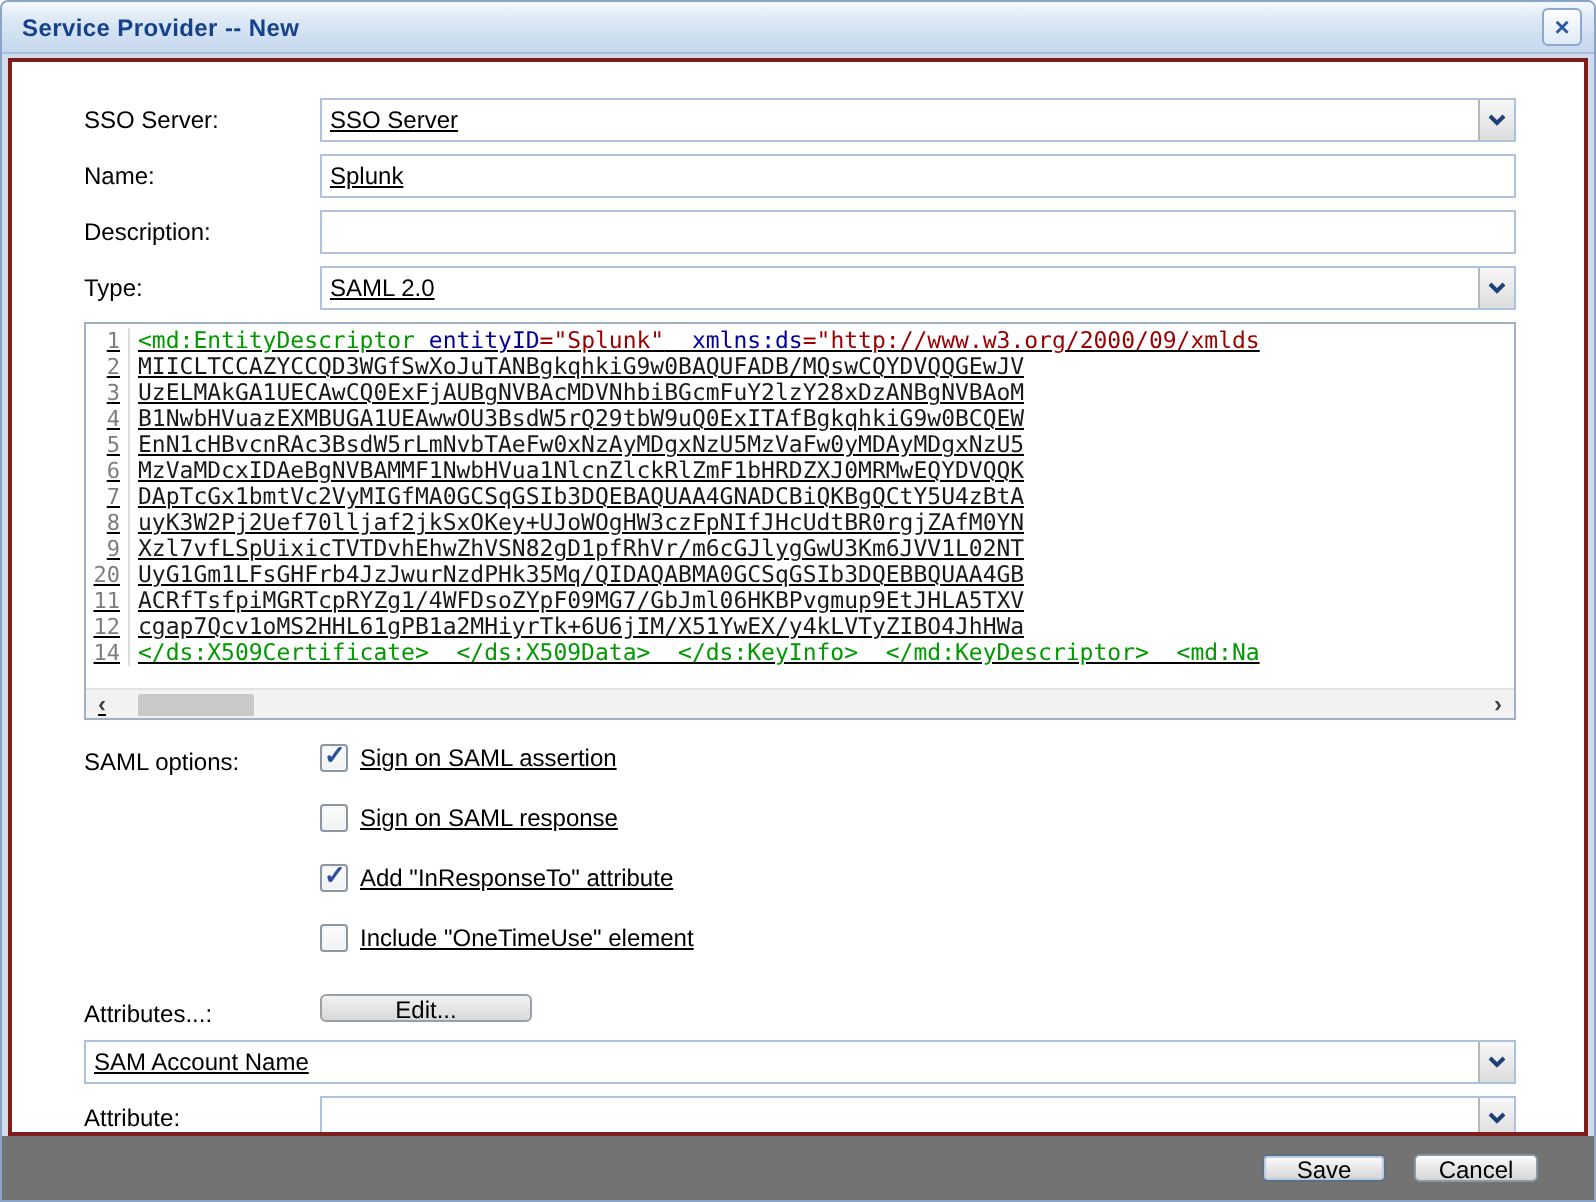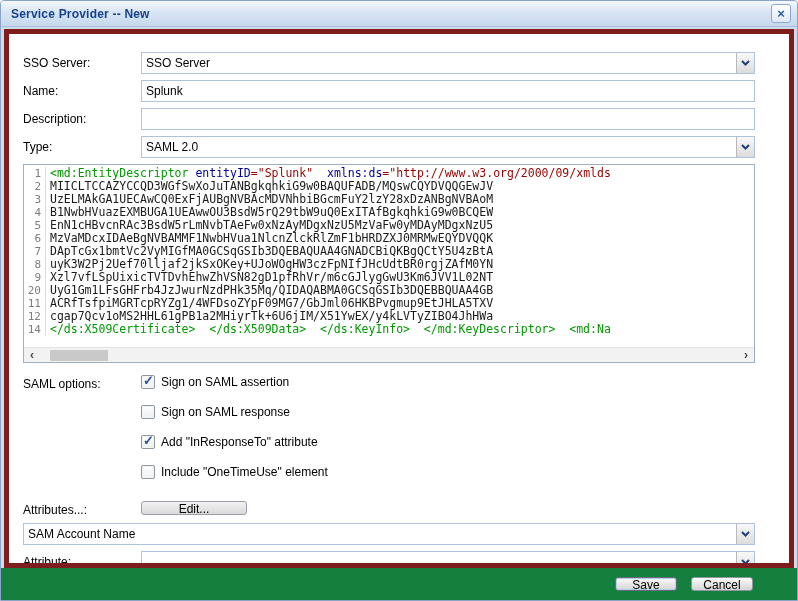--- a/index.html
+++ b/index.html
@@ -14,26 +14,26 @@
     background:linear-gradient(#f3f8fd, #d8e5f4 45%, #c6d8ee);
     border-bottom:1px solid #aabeda;
   }
   .title { font-size:12px; font-weight:bold; color:#15428b; letter-spacing:.2px; }
   .close-btn {
     width:20px; height:19px; border:1px solid #8ea8cd; border-radius:3px;
     background:linear-gradient(#fdfeff,#dfeaf7); color:#2a5aa0; font-size:13px; font-weight:bold;
     display:flex; align-items:center; justify-content:center; cursor:pointer; line-height:1;
   }
   .content {
-    flex:1; margin:2px 3px 0 3px; background:#fff; border:5px solid #7f1d1d;
-    padding:18px 34px 0 14px; overflow:hidden;
+    flex:1; margin:2px 3px 0 3px; background:#fff; border:2px solid #7f1d1d;
+    padding:18px 34px 0 36px; overflow:hidden;
   }
   .frow { display:flex; align-items:flex-start; margin-bottom:6px; }
   .flabel { width:118px; flex:0 0 118px; font-size:12px; color:#000; padding-top:4px; }
-  .ffield { flex:1; }
+  .ffield { flex:1;text-decoration:underline; }
   .tinput, .combo {
     width:100%; height:22px; border:1px solid #afc2dc; background:#fff;
     font-size:12px; color:#000; display:flex; align-items:center;
   }
   .tinput { padding:0 4px; font-family:"Liberation Sans", sans-serif; }
   input.tinput { outline:none; display:block; }
   .combo { justify-content:space-between; cursor:default; }
   .combo .val { padding:0 4px; white-space:nowrap; overflow:hidden; }
   .combo .trigger {
     width:18px; height:20px; flex:0 0 18px; border-left:1px solid #b9b9b9;
@@ -68,21 +68,21 @@
   .check-label { font-size:12px; color:#000; cursor:default; }
   .mb10 { margin-bottom:10px; }
   
   .btn {
     height:14px; font-size:12px; color:#000; border:1px solid #8a97a5; border-radius:3px;
     background:linear-gradient(#fefefe,#e9e9e9 45%,#d5d5d5); cursor:pointer; font-family:"Liberation Sans", sans-serif;
   }
   .edit-btn { width:106px; border-color:#9aa0a8; background:linear-gradient(#f2f2f2,#d9d9d9); }
   .footer {
     flex:0 0 32px; height:32px; display:flex; align-items:center; justify-content:flex-end;
-    gap:14px; padding-right:44px; background:#15803d;
+    gap:14px; padding-right:28px; background:#737373;
   }
   .footer .btn { width:62px; }
   .footer .btn.primary { border-color:#5f6f80; box-shadow:0 0 0 1px #b9cde6 inset; }
 </style>
 </head>
 <body>
 
 <div class="window">
 
   <div class="titlebar">

